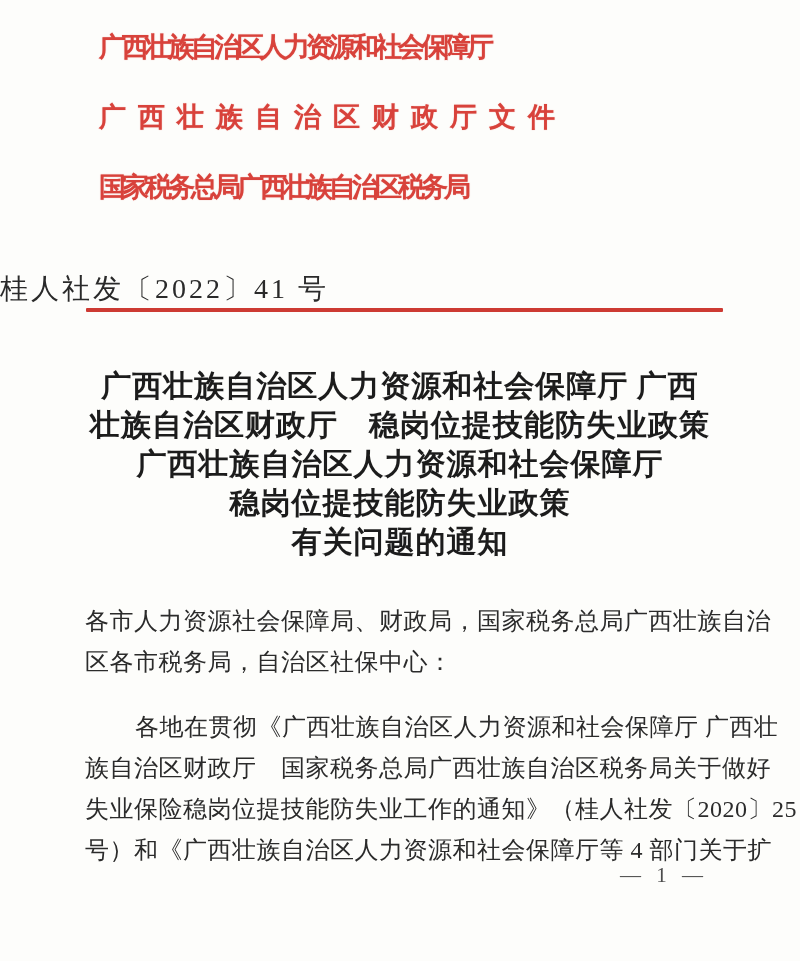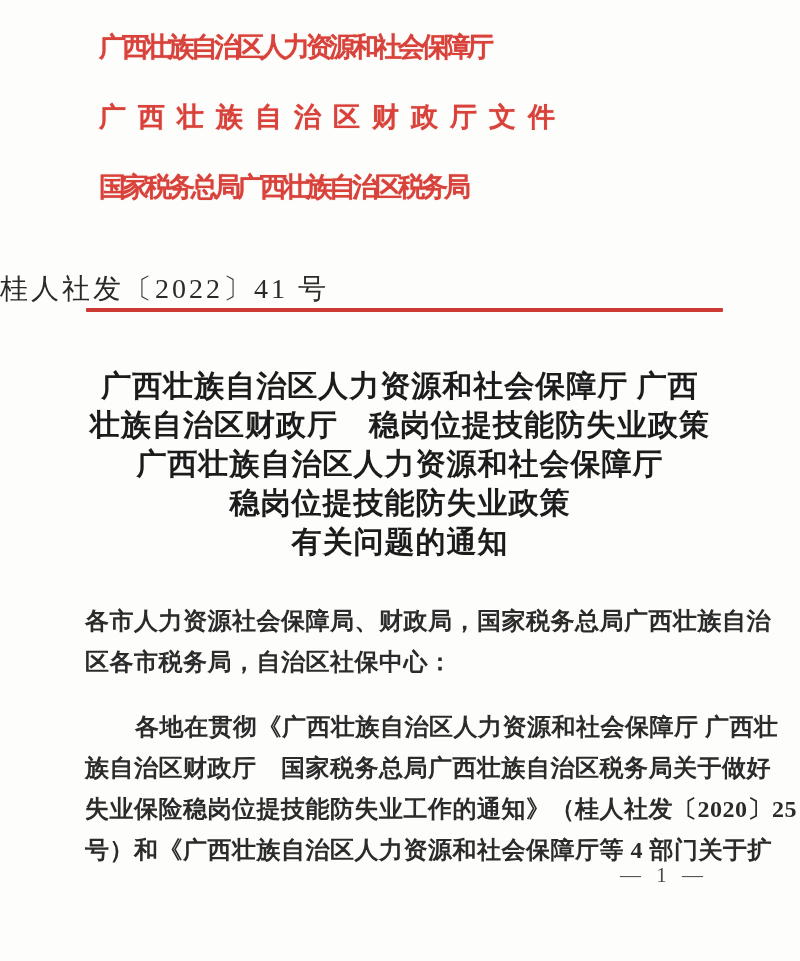--- a/index.html
+++ b/index.html
@@ -86,21 +86,20 @@
     left: 85px;
     width: 660px;
     font-size: 24px;
     color: #2b2b2b;
   }
   .body-line {
     height: 41px;
     line-height: 41px;
     white-space: nowrap;
     letter-spacing: 0.5px;
-    font-weight: bold;
   }
   .body-line.indent { text-indent: 50px; margin-top: 24px; }
 
   
   .footer {
     position: absolute;
     top: 863px;
     right: 92px;
     font-size: 21px;
     letter-spacing: 5px;

